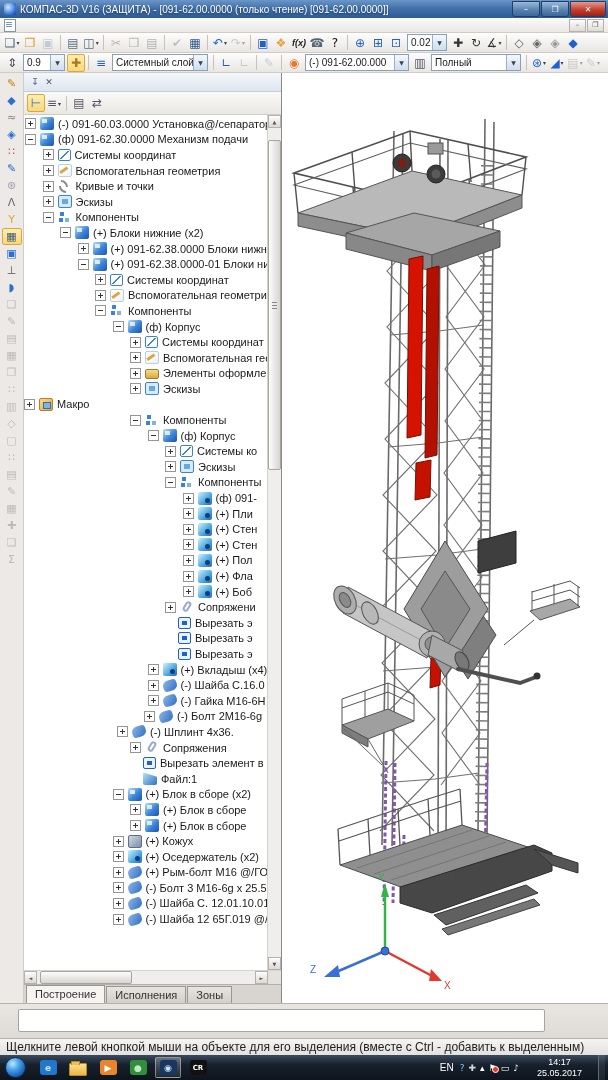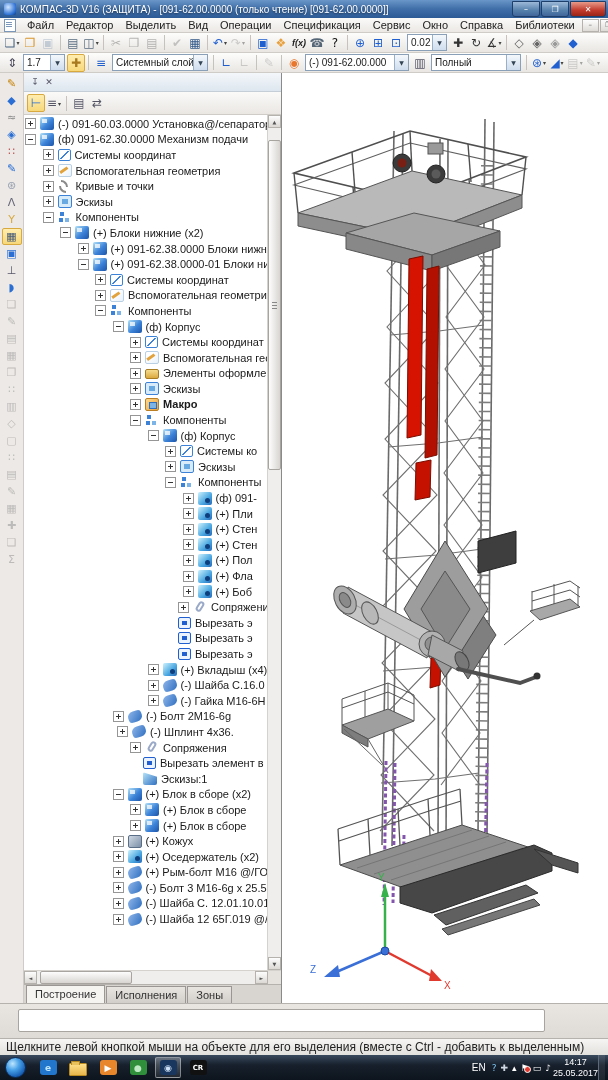--- a/index.html
+++ b/index.html
@@ -114,52 +114,40 @@
   .orb{width:21px;height:21px;border-radius:50%;margin:0 7px 0 5px;background:radial-gradient(circle at 35% 30%,#bfe6ff 0%,#4aa3e8 35%,#1b63b8 70%,#0c3a7a 100%);border:1px solid #0a2f5e;box-sizing:border-box;flex:none}
   .tapp{width:26px;height:21px;margin:0 2px;display:flex;align-items:center;justify-content:center;flex:none;border-radius:2px}
   .tapp.act{background:linear-gradient(rgba(255,255,255,.28),rgba(255,255,255,.08));border:1px solid rgba(255,255,255,.4);box-sizing:border-box}
   .tchip{width:17px;height:15px;border-radius:3px;display:flex;align-items:center;justify-content:center;font-size:9px;font-weight:bold;font-family:"DejaVu Sans",sans-serif}
   .i-folder{width:16px;height:11px;background:linear-gradient(#ffe08a,#e8b64c);border:1px solid #b98a20;border-radius:1px;position:relative;margin-top:3px}
   .i-folder::before{content:"";position:absolute;top:-3px;left:1px;width:7px;height:3px;background:#e8c05c;border:1px solid #b98a20;border-bottom:none;border-radius:1px 1px 0 0}
   .tray{margin-left:auto;display:flex;align-items:center;height:100%;padding-right:3px}
   .lang{color:#fff;font-size:10px;margin-right:4px}
   .tray-i{color:#dfe6ee;font-size:9px;margin:0 2px;font-family:"DejaVu Sans",sans-serif;position:relative}
   .tray-i.flag::after{content:"";position:absolute;right:-2px;bottom:0;width:5px;height:5px;border-radius:50%;background:#e03a2f;border:1px solid #fff}
-  .clock{color:#fff;font-size:9px;text-align:center;line-height:11px;margin:0 0;white-space:nowrap}
+  .clock{color:#fff;font-size:9px;text-align:center;line-height:11px;margin:0 16px;white-space:nowrap}
   .showdesk{width:6px;height:100%;border-left:1px solid #5a6a7c;background:rgba(255,255,255,.08);flex:none}
 </style>
 </head>
 <body>
 
 <div class="screen">
 
   <div class="titlebar">
     <span class="appicon"></span>
     <span class="wtitle">КОМПАС-3D V16  (ЗАЩИТА) - [091-62.00.0000 (только чтение) [091-62.00.0000]]</span>
     <span class="wctrls" id="wctrls">
         <span class="wc">–</span>
         <span class="wc">❐</span>
         <span class="wc close">✕</span>
       </span>
   </div>
 
   <div class="menubar">
     <span class="mdoc"></span>
-    <span id="menuitems" style="display:flex">
-        <span class="mitem">Файл</span>
-        <span class="mitem">Редактор</span>
-        <span class="mitem">Выделить</span>
-        <span class="mitem">Вид</span>
-        <span class="mitem">Операции</span>
-        <span class="mitem">Спецификация</span>
-        <span class="mitem">Сервис</span>
-        <span class="mitem">Окно</span>
-        <span class="mitem">Справка</span>
-        <span class="mitem">Библиотеки</span>
-      </span>
     <span class="mdictrls" id="mdictrls">
         <span class="mdc">–</span>
         <span class="mdc">❐</span>
       </span>
   </div>
 
   <div class="tbar tbar1" id="tbar1">
       <span class="tbtn">
         <span class="glyph" style="color: rgb(74, 103, 133);">❏</span>
         <span class="caret">▾</span>
@@ -256,21 +244,21 @@
       </span>
       <span class="tbtn">
         <span class="glyph" style="color: rgb(31, 95, 208);">◆</span>
       </span>
     </div>
   <div class="tbar tbar2" id="tbar2">
       <span class="tbtn">
         <span class="glyph" style="color: rgb(68, 68, 85);">⇕</span>
       </span>
       <span class="combo" style="width: 42px;">
-        <span class="cv">1.7</span>
+        <span class="cv">0.9</span>
         <span class="car">▼</span>
       </span>
       <span class="tbtn act">
         <span class="glyph" style="color: rgb(168, 121, 31);">✚</span>
       </span>
       <span class="tsep"></span>
       <span class="tbtn">
         <span class="glyph" style="color: rgb(31, 95, 208);">≡</span>
       </span>
       <span class="combo" style="width: 96px;">
@@ -522,21 +510,21 @@
             <div class="trow" style="padding-left: 106px;">
               <span class="exp plus"></span>
               <span class="ticon t-design"></span>
               <span class="trowlabel">Элементы оформлен</span>
             </div>
             <div class="trow" style="padding-left: 106px;">
               <span class="exp plus"></span>
               <span class="ticon t-sketch"></span>
               <span class="trowlabel">Эскизы</span>
             </div>
-            <div class="trow" style="padding-left: 106px; font-weight: bold;">
+            <div class="trow" style="">
               <span class="exp plus"></span>
               <span class="ticon t-macro"></span>
               <span class="trowlabel">Макро</span>
             </div>
             <div class="trow" style="padding-left: 106px;">
               <span class="exp minus"></span>
               <span class="ticon t-comps"></span>
               <span class="trowlabel">Компоненты</span>
             </div>
             <div class="trow" style="padding-left: 123.5px;">
@@ -587,21 +575,21 @@
             <div class="trow" style="padding-left: 158.5px;">
               <span class="exp plus"></span>
               <span class="ticon t-part"></span>
               <span class="trowlabel">(+) Фла</span>
             </div>
             <div class="trow" style="padding-left: 158.5px;">
               <span class="exp plus"></span>
               <span class="ticon t-part"></span>
               <span class="trowlabel">(+) Боб</span>
             </div>
-            <div class="trow" style="padding-left: 141px; margin-left: 13px;">
+            <div class="trow" style="padding-left: 141px;">
               <span class="exp plus"></span>
               <span class="ticon t-mate"></span>
               <span class="trowlabel">Сопряжени</span>
             </div>
             <div class="trow" style="padding-left: 141px;">
               <span class="expsp"></span>
               <span class="ticon t-cut"></span>
               <span class="trowlabel">Вырезать э</span>
             </div>
             <div class="trow" style="padding-left: 141px;">
@@ -622,21 +610,21 @@
             <div class="trow" style="padding-left: 123.5px;">
               <span class="exp plus"></span>
               <span class="ticon t-fastener"></span>
               <span class="trowlabel">(-) Шайба С.16.0</span>
             </div>
             <div class="trow" style="padding-left: 123.5px;">
               <span class="exp plus"></span>
               <span class="ticon t-fastener"></span>
               <span class="trowlabel">(-) Гайка М16-6Н</span>
             </div>
-            <div class="trow" style="padding-left: 57px; margin-left: 32px;">
+            <div class="trow" style="padding-left: 120px;">
               <span class="exp plus"></span>
               <span class="ticon t-fastener"></span>
               <span class="trowlabel">(-) Болт 2М16-6g</span>
             </div>
             <div class="trow" style="padding-left: 93px;">
               <span class="exp plus"></span>
               <span class="ticon t-fastener"></span>
               <span class="trowlabel">(-) Шплинт 4х36.</span>
             </div>
             <div class="trow" style="padding-left: 106px;">
@@ -645,21 +633,21 @@
               <span class="trowlabel">Сопряжения</span>
             </div>
             <div class="trow" style="padding-left: 106px;">
               <span class="expsp"></span>
               <span class="ticon t-cut"></span>
               <span class="trowlabel">Вырезать элемент в</span>
             </div>
             <div class="trow" style="padding-left: 106px;">
               <span class="expsp"></span>
               <span class="ticon t-chamfer"></span>
-              <span class="trowlabel">Эскизы:1</span>
+              <span class="trowlabel">Файл:1</span>
             </div>
             <div class="trow" style="padding-left: 88.5px;">
               <span class="exp minus"></span>
               <span class="ticon t-asm"></span>
               <span class="trowlabel">(+) Блок в сборе (x2)</span>
             </div>
             <div class="trow" style="padding-left: 106px;">
               <span class="exp plus"></span>
               <span class="ticon t-asm"></span>
               <span class="trowlabel">(+) Блок в сборе</span>

